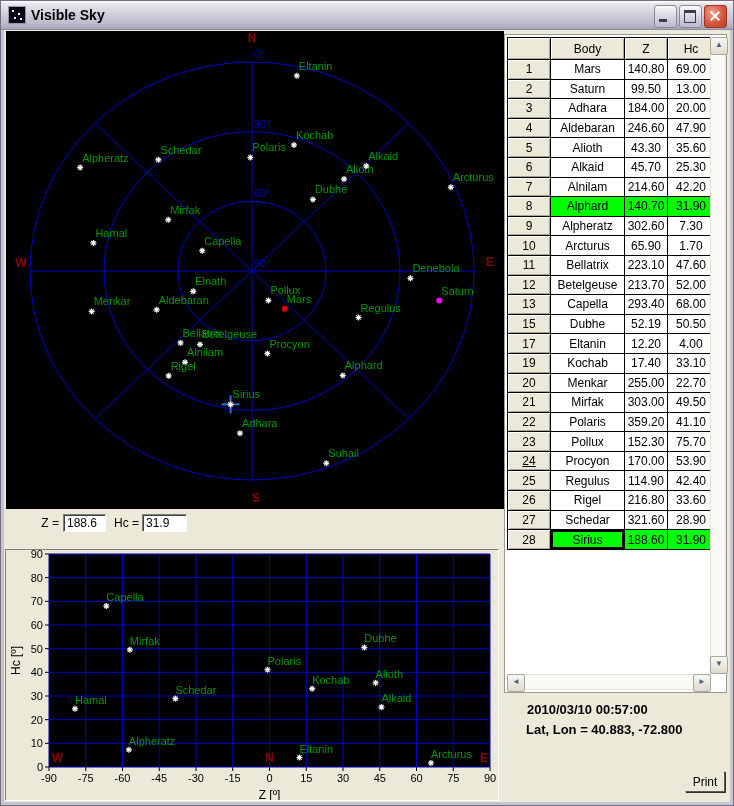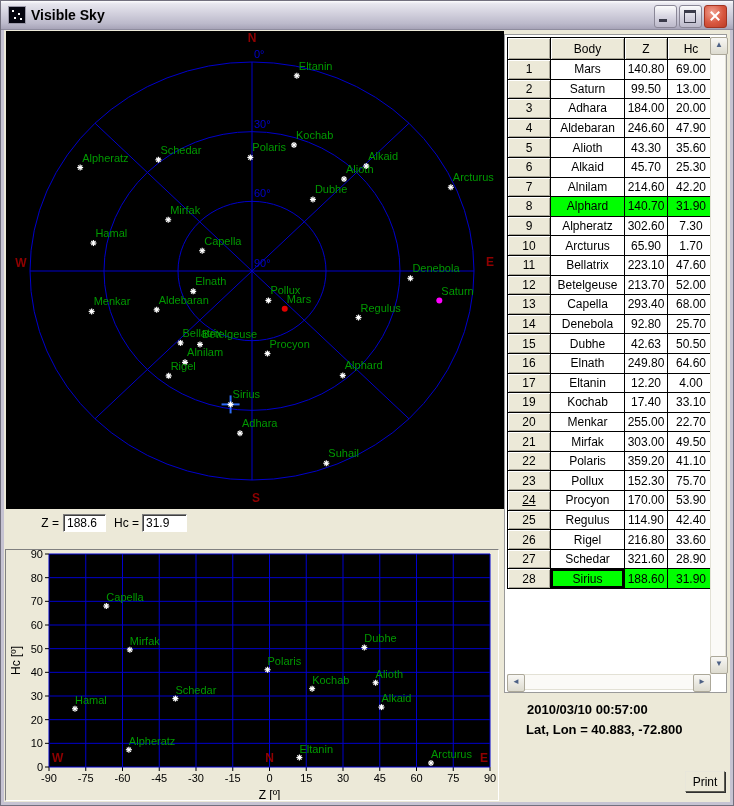--- a/index.html
+++ b/index.html
@@ -564,36 +564,24 @@
             <td class="val" style="height: 18.6px;">213.70</td>
             <td class="val" style="height: 18.6px;">52.00</td>
           </tr>
           <tr>
             <td class="rn" style="height: 18.6px;">13</td>
             <td class="val" style="height: 18.6px;">Capella</td>
             <td class="val" style="height: 18.6px;">293.40</td>
             <td class="val" style="height: 18.6px;">68.00</td>
           </tr>
           <tr>
-            <td class="rn" style="height: 18.6px;">14</td>
-            <td class="val" style="height: 18.6px;">Denebola</td>
-            <td class="val" style="height: 18.6px;">92.80</td>
-            <td class="val" style="height: 18.6px;">25.70</td>
-          </tr>
-          <tr>
             <td class="rn" style="height: 18.6px;">15</td>
             <td class="val" style="height: 18.6px;">Dubhe</td>
-            <td class="val" style="height: 18.6px;">42.63</td>
+            <td class="val" style="height: 18.6px;">52.19</td>
             <td class="val" style="height: 18.6px;">50.50</td>
-          </tr>
-          <tr>
-            <td class="rn" style="height: 18.6px;">16</td>
-            <td class="val" style="height: 18.6px;">Elnath</td>
-            <td class="val" style="height: 18.6px;">249.80</td>
-            <td class="val" style="height: 18.6px;">64.60</td>
           </tr>
           <tr>
             <td class="rn" style="height: 18.6px;">17</td>
             <td class="val" style="height: 18.6px;">Eltanin</td>
             <td class="val" style="height: 18.6px;">12.20</td>
             <td class="val" style="height: 18.6px;">4.00</td>
           </tr>
           <tr>
             <td class="rn" style="height: 18.6px;">19</td>
             <td class="val" style="height: 18.6px;">Kochab</td>

